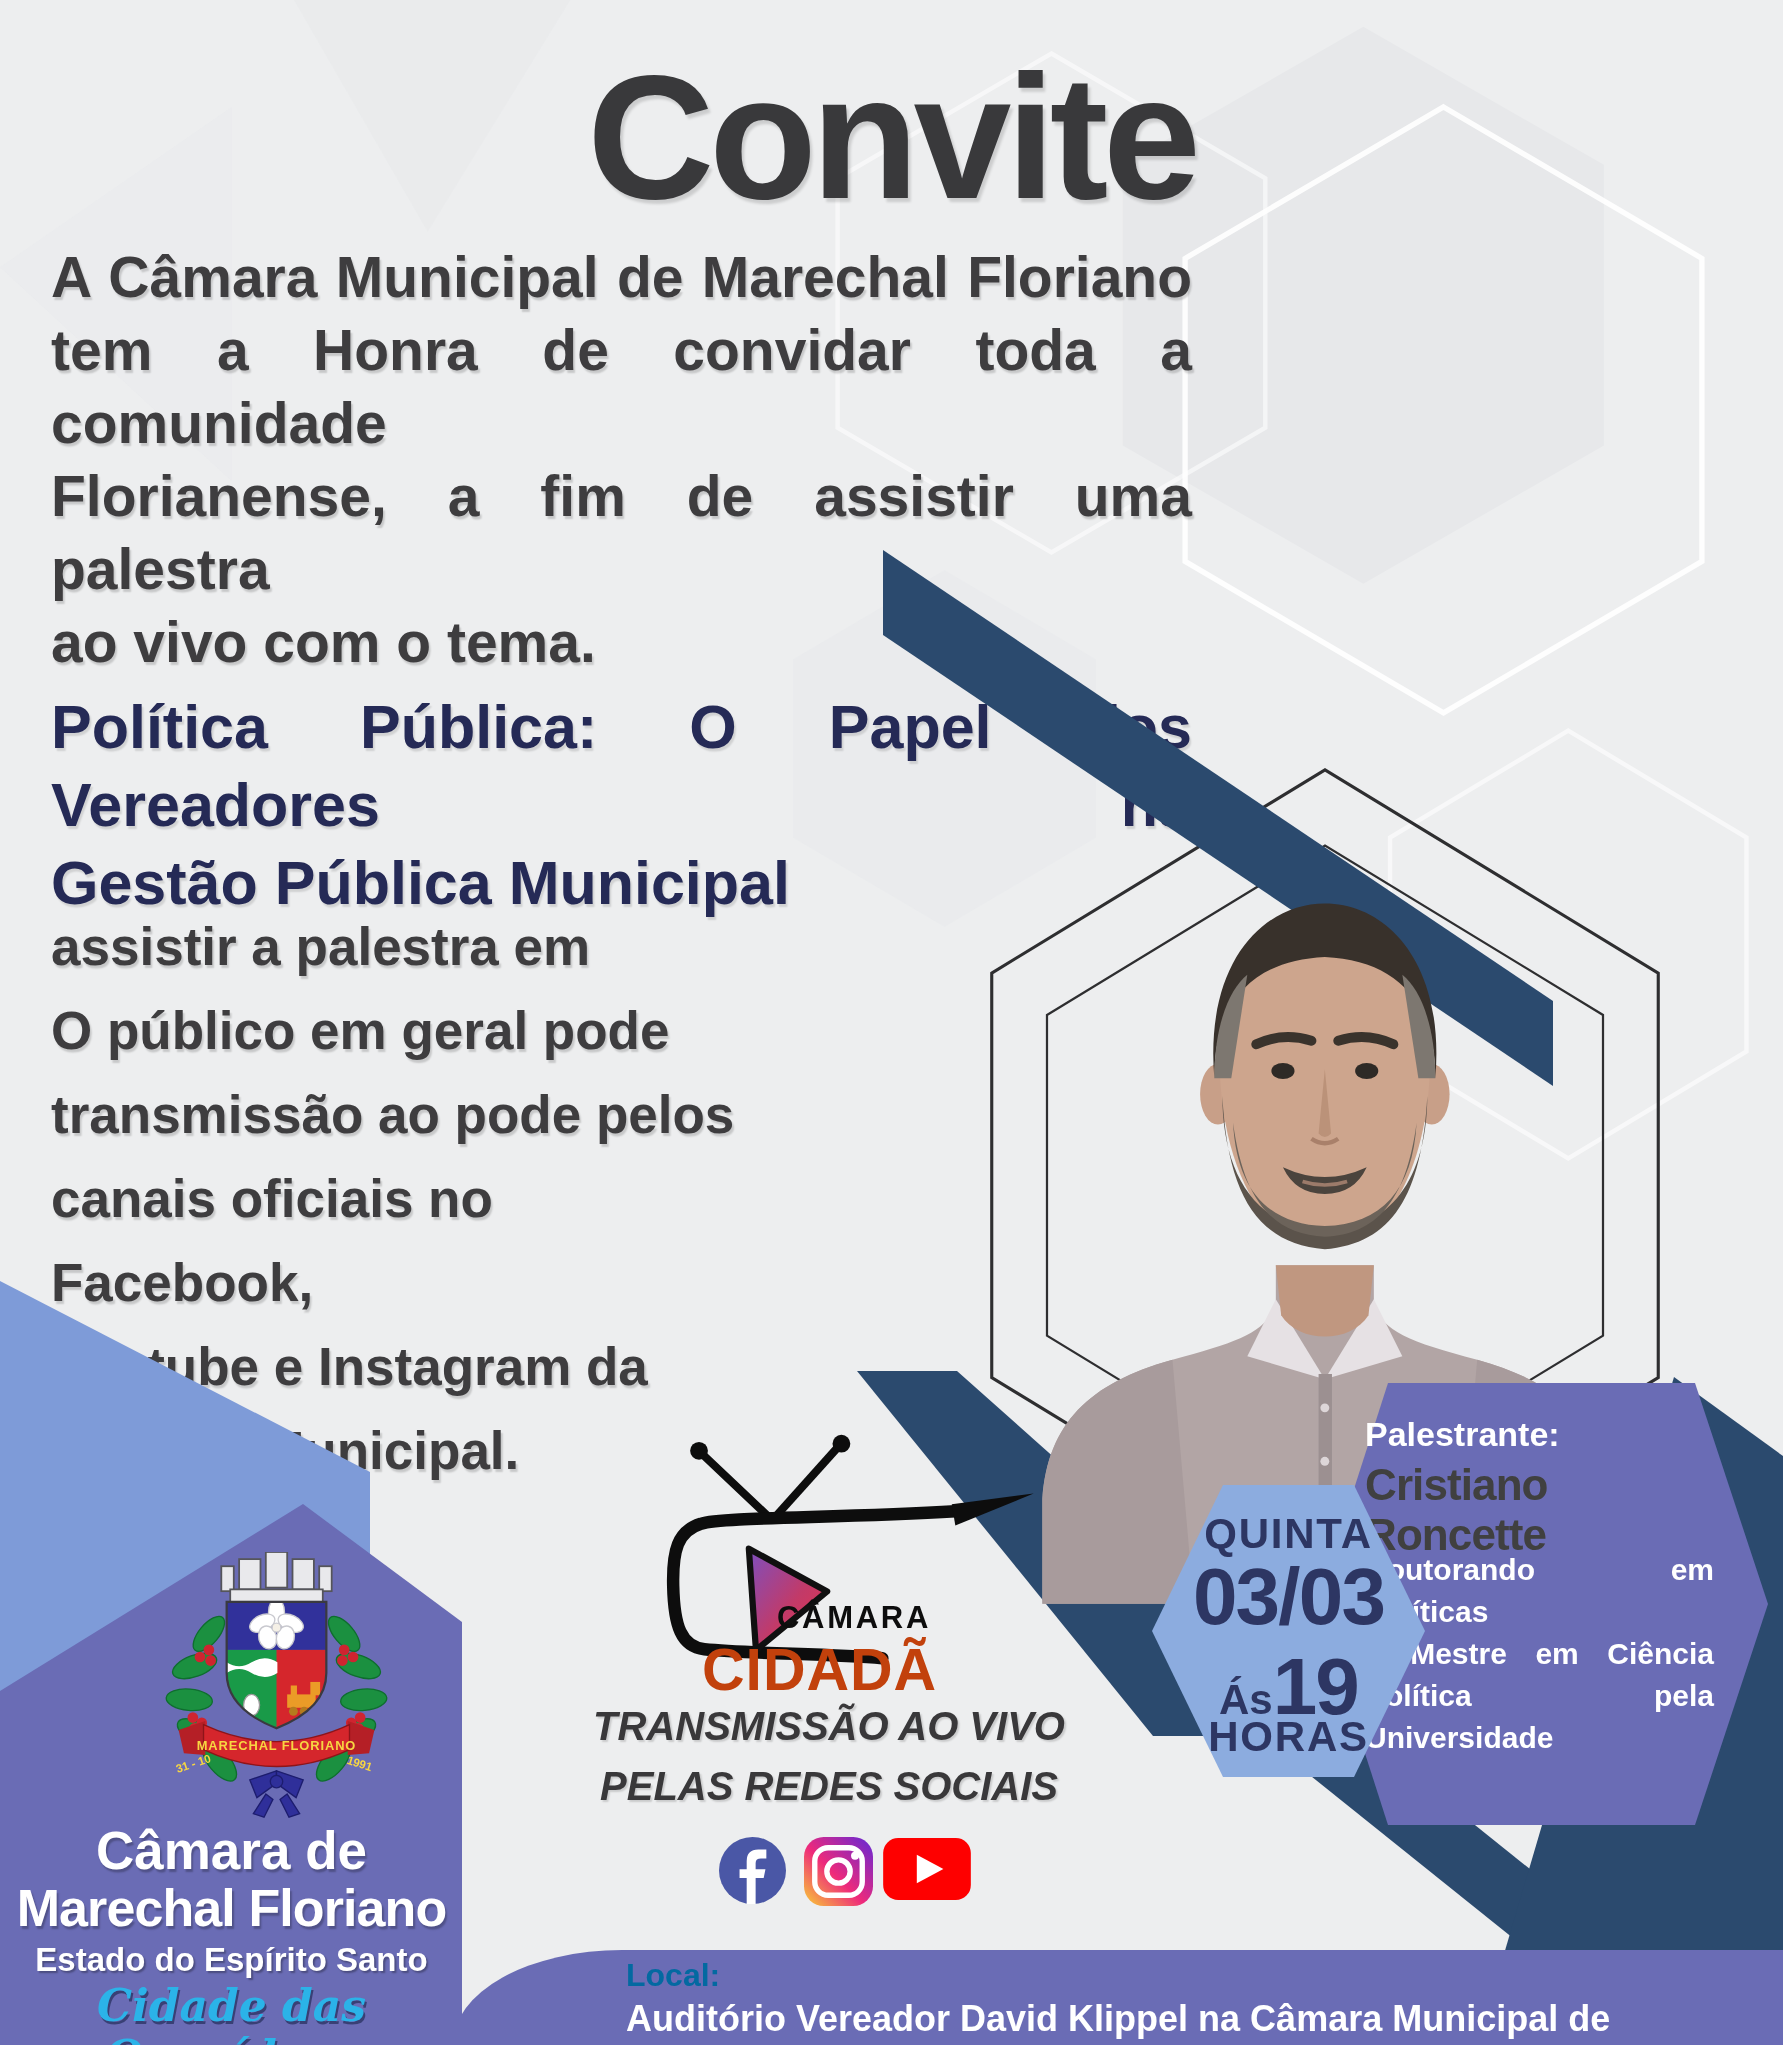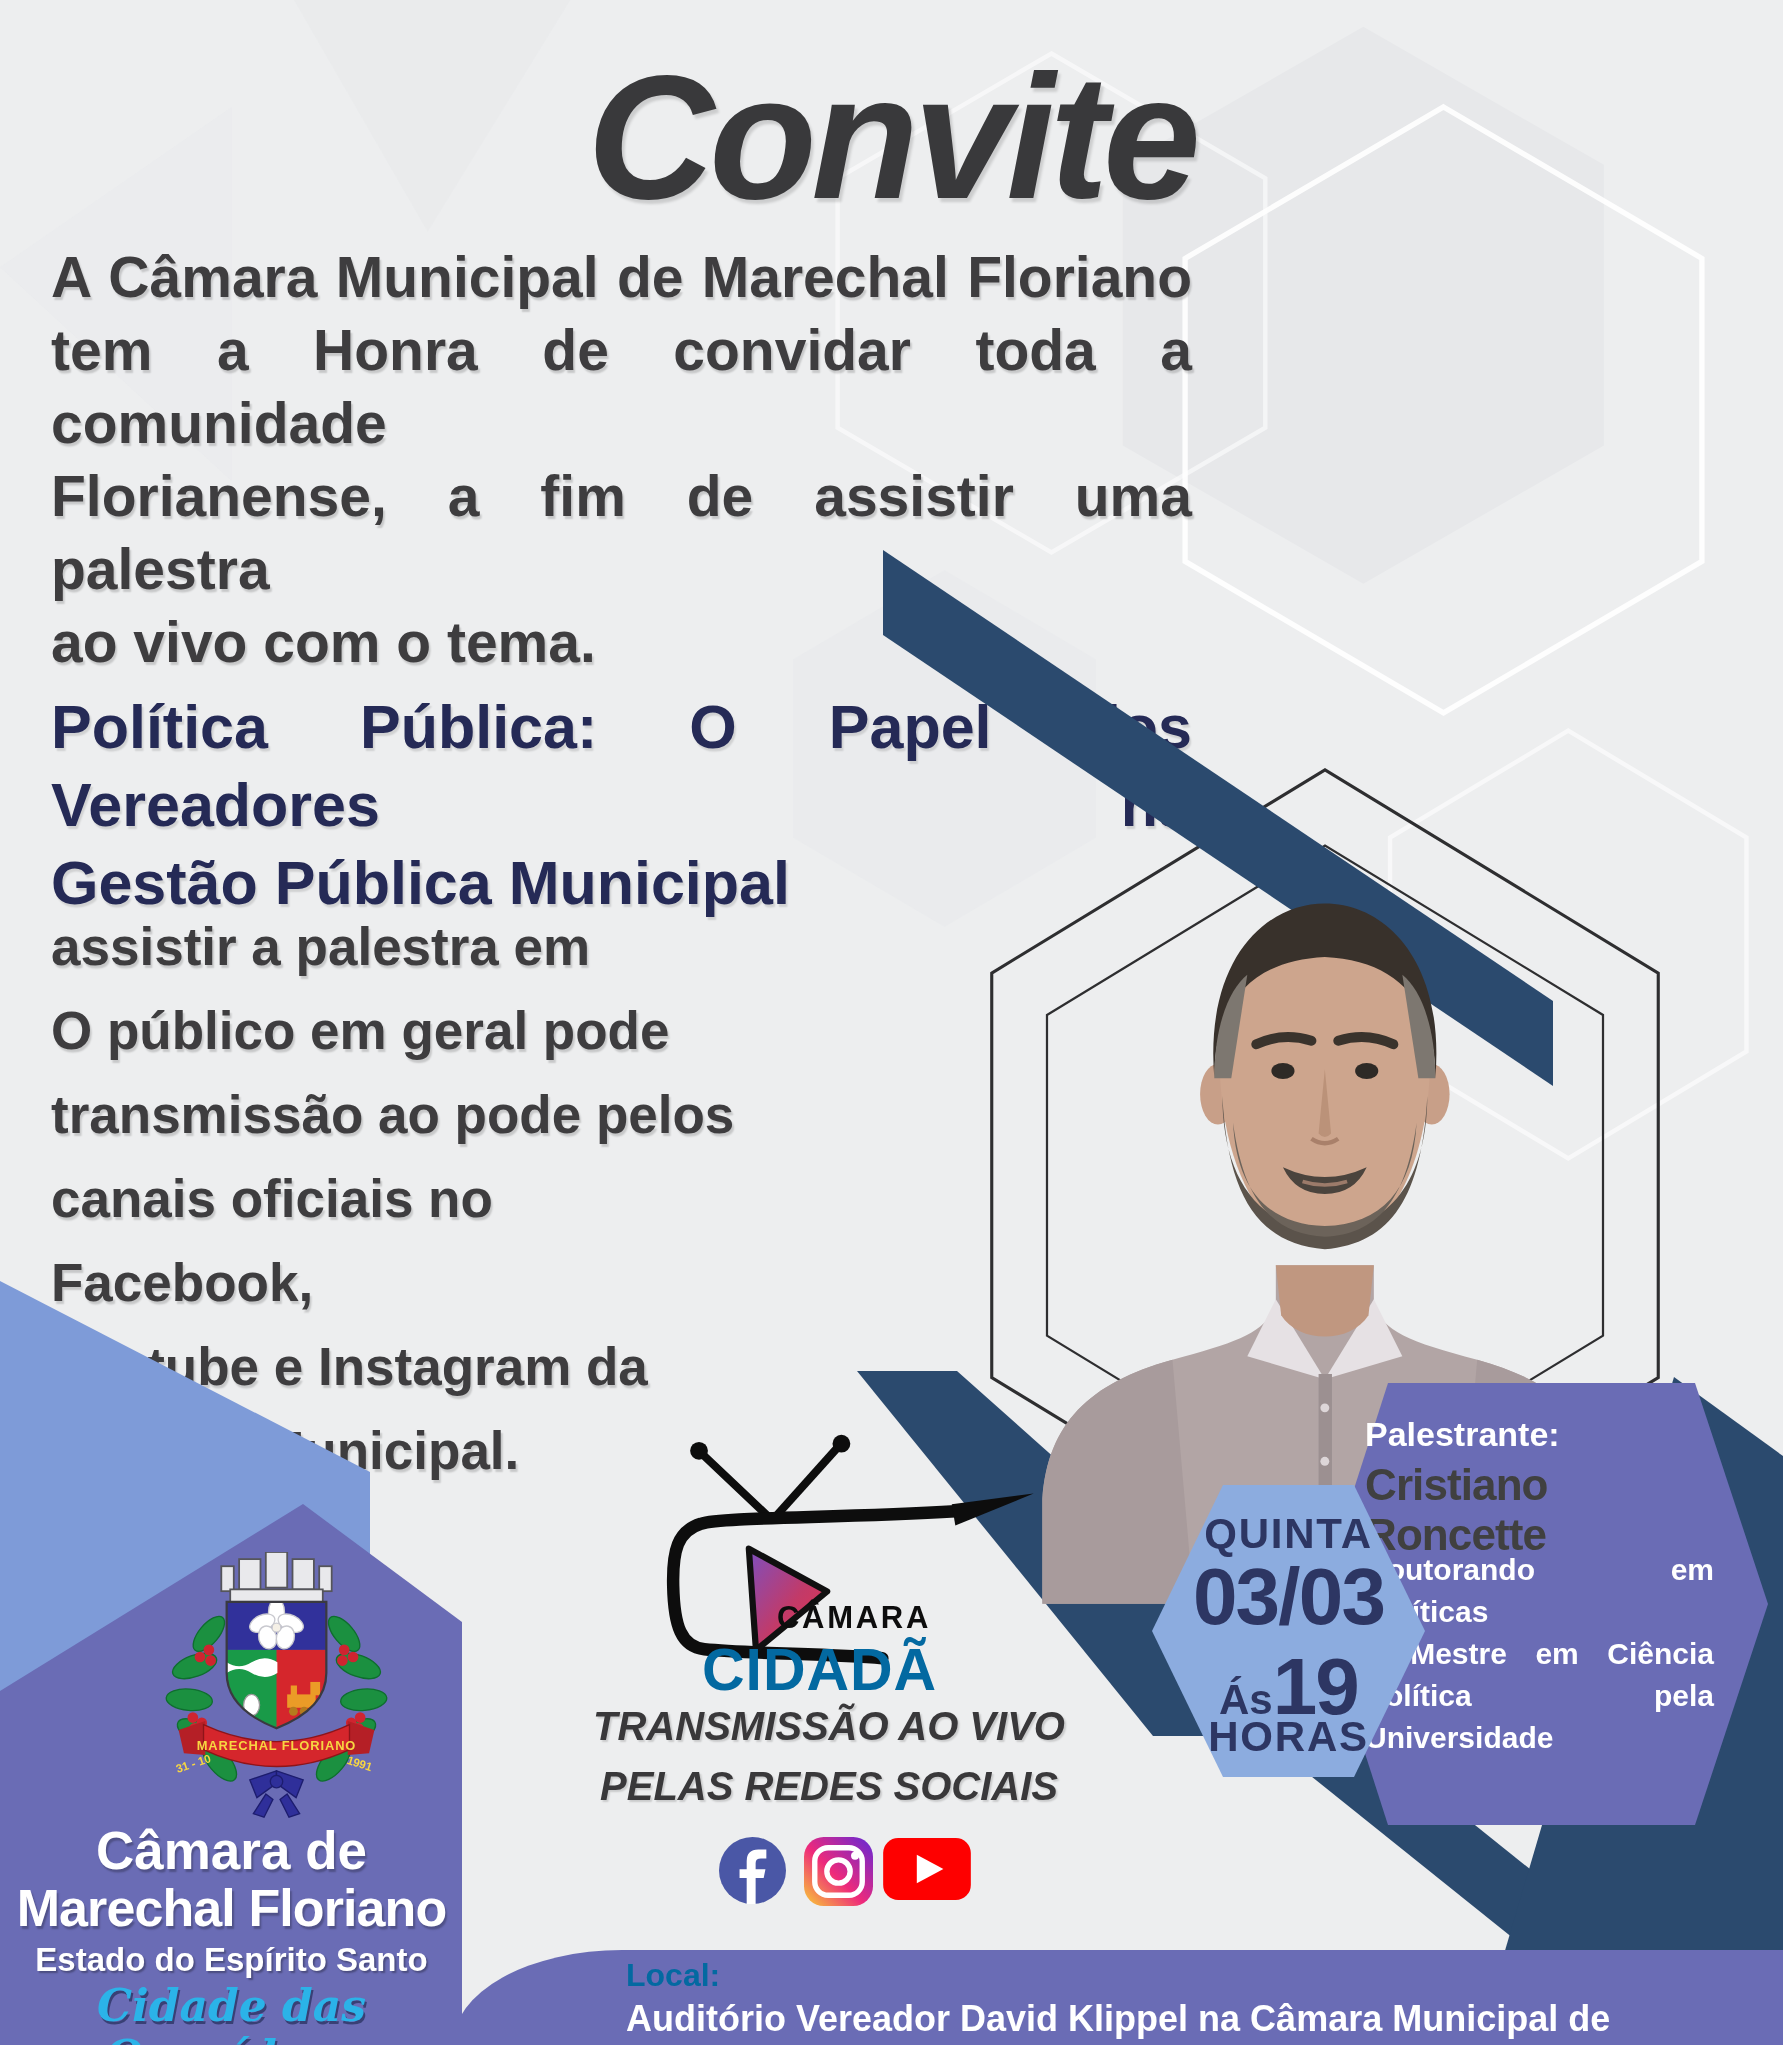--- a/index.html
+++ b/index.html
@@ -4,21 +4,21 @@
 <style>
   html,body{margin:0;padding:0;background:#d7d7da;}
   .poster{position:relative;width:1783px;height:2045px;overflow:hidden;
     background:#edeeef;font-family:"Liberation Sans",sans-serif;}
   .abs{position:absolute;}
   .poly{position:absolute;inset:0;}
   
   .deco{position:absolute;inset:0;}
   
   .title{left:0;top:36px;width:100%;text-align:center;font-size:176px;font-weight:800;
-    letter-spacing:-5.3px;color:#39393b;text-shadow:2.7px 3.6px 2.7px rgba(0,0,0,.14);font-style:italic;}
+    letter-spacing:-5.3px;color:#39393b;text-shadow:2.7px 3.6px 2.7px rgba(0,0,0,.14);}
   
   .intro{left:51px;top:233px;width:1141px;color:#3e3d3f;font-size:57px;font-weight:700;
     line-height:73px;text-shadow:1.8px 2.7px 1.8px rgba(0,0,0,.16);margin-top:8px;}
   .jline{text-align:justify;text-align-last:justify;}
   .heading{left:51px;top:688px;width:1141px;color:#252a56;font-size:61px;font-weight:800;
     line-height:78px;text-shadow:1.8px 2.7px 1.8px rgba(0,0,0,.12);}
   .bodytext{left:51px;top:905px;width:704px;color:#3e3d3f;font-size:53px;font-weight:700;
     line-height:84px;text-shadow:1.8px 2.7px 1.8px rgba(0,0,0,.16);}
   
   .navy{background:#2b4a6e;}
@@ -38,21 +38,21 @@
   .q{color:#2d3663;text-align:center;left:1152px;width:273px;font-weight:800;}
   .q-day{top:1510px;font-size:42px;letter-spacing:1.8px;}
   .q-date{top:1551px;font-size:80px;letter-spacing:-1.8px;}
   .q-time{top:1641px;font-size:42px;}
   .q-time b{font-size:80px;font-weight:800;letter-spacing:-1.8px;}
   .q-hours{top:1713px;font-size:42px;letter-spacing:1.8px;}
   
   .lg-camara{left:765px;top:1600px;width:178px;text-align:center;font-size:31px;font-weight:800;
     letter-spacing:2.7px;color:#0d0d0d;}
   .lg-cidada{left:686px;top:1636px;width:267px;text-align:center;font-size:59px;font-weight:800;
-    letter-spacing:0.9px;color:#0369a1;}
+    letter-spacing:0.9px;color:#c2410c;}
   .bc{left:544px;width:570px;text-align:center;font-style:italic;font-weight:800;font-size:40px;
     color:#39383a;text-shadow:1.8px 1.8px 1.8px rgba(0,0,0,.15);}
   .bc1{top:1704px;} .bc2{top:1764px;}
   
   .org{left:4.5px;width:454px;text-align:center;color:#fff;}
   .org1{top:1820px;font-size:53px;font-weight:800;text-shadow:1.8px 2.7px 1.8px rgba(0,0,0,.25);}
   .org2{top:1878px;font-size:52px;font-weight:800;letter-spacing:-0.9px;text-shadow:1.8px 2.7px 1.8px rgba(0,0,0,.25);}
   .org3{top:1941px;font-size:33px;font-weight:800;text-shadow:1.8px 1.8px 1.8px rgba(0,0,0,.3);}
   .org4{top:1980px;font-size:44px;font-weight:700;font-style:italic;font-family:"DejaVu Serif",serif;
     color:#2bb3e8;text-shadow:1.8px 2.7px 0 rgba(25,35,75,.6);}

